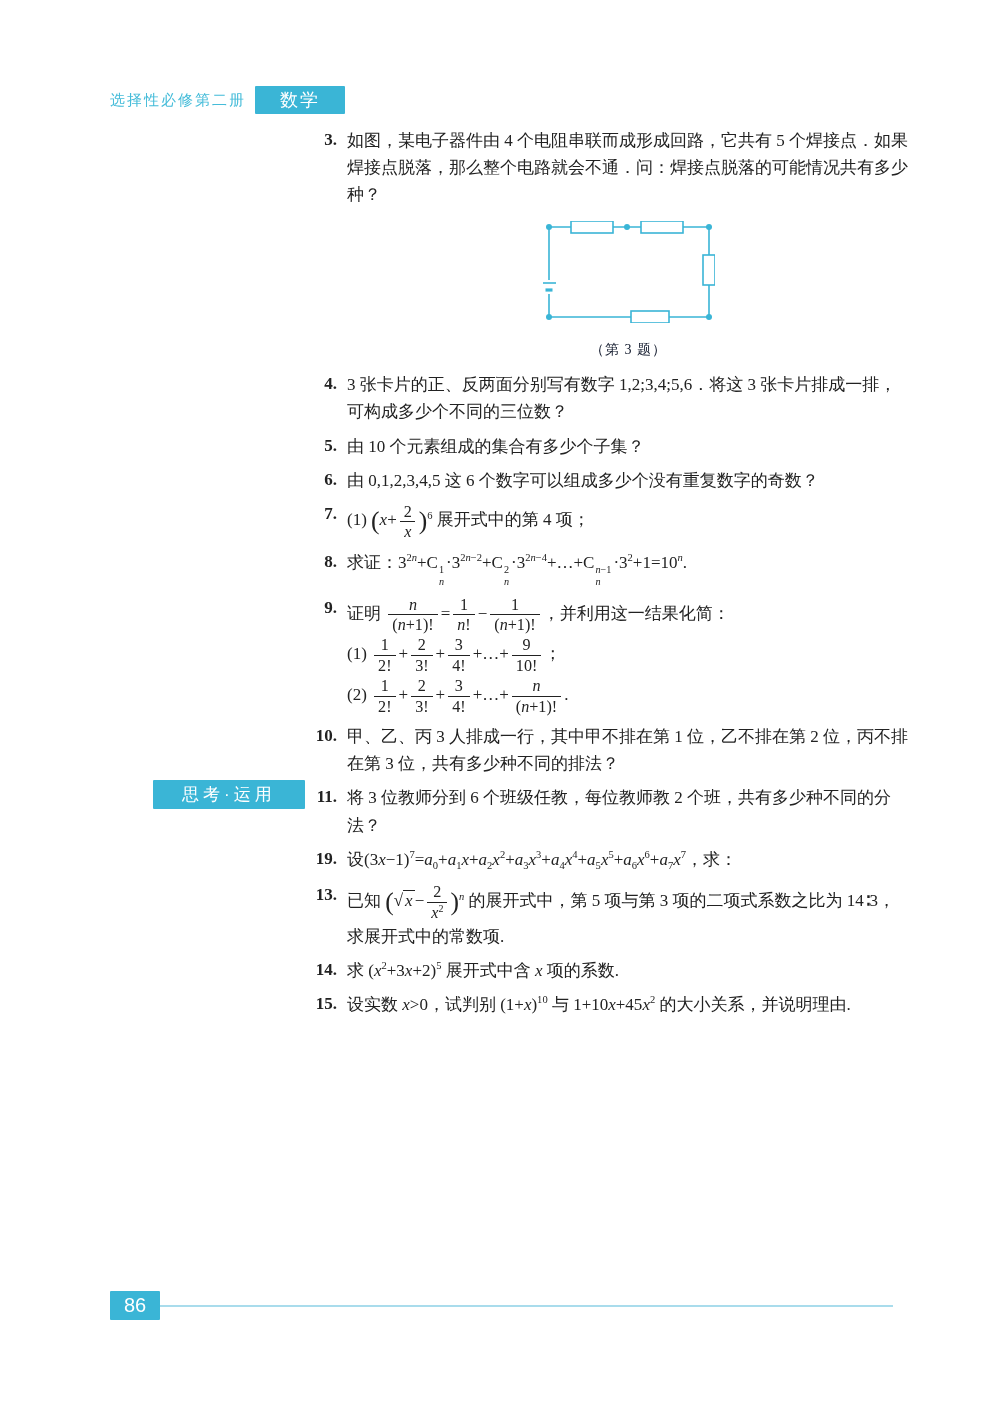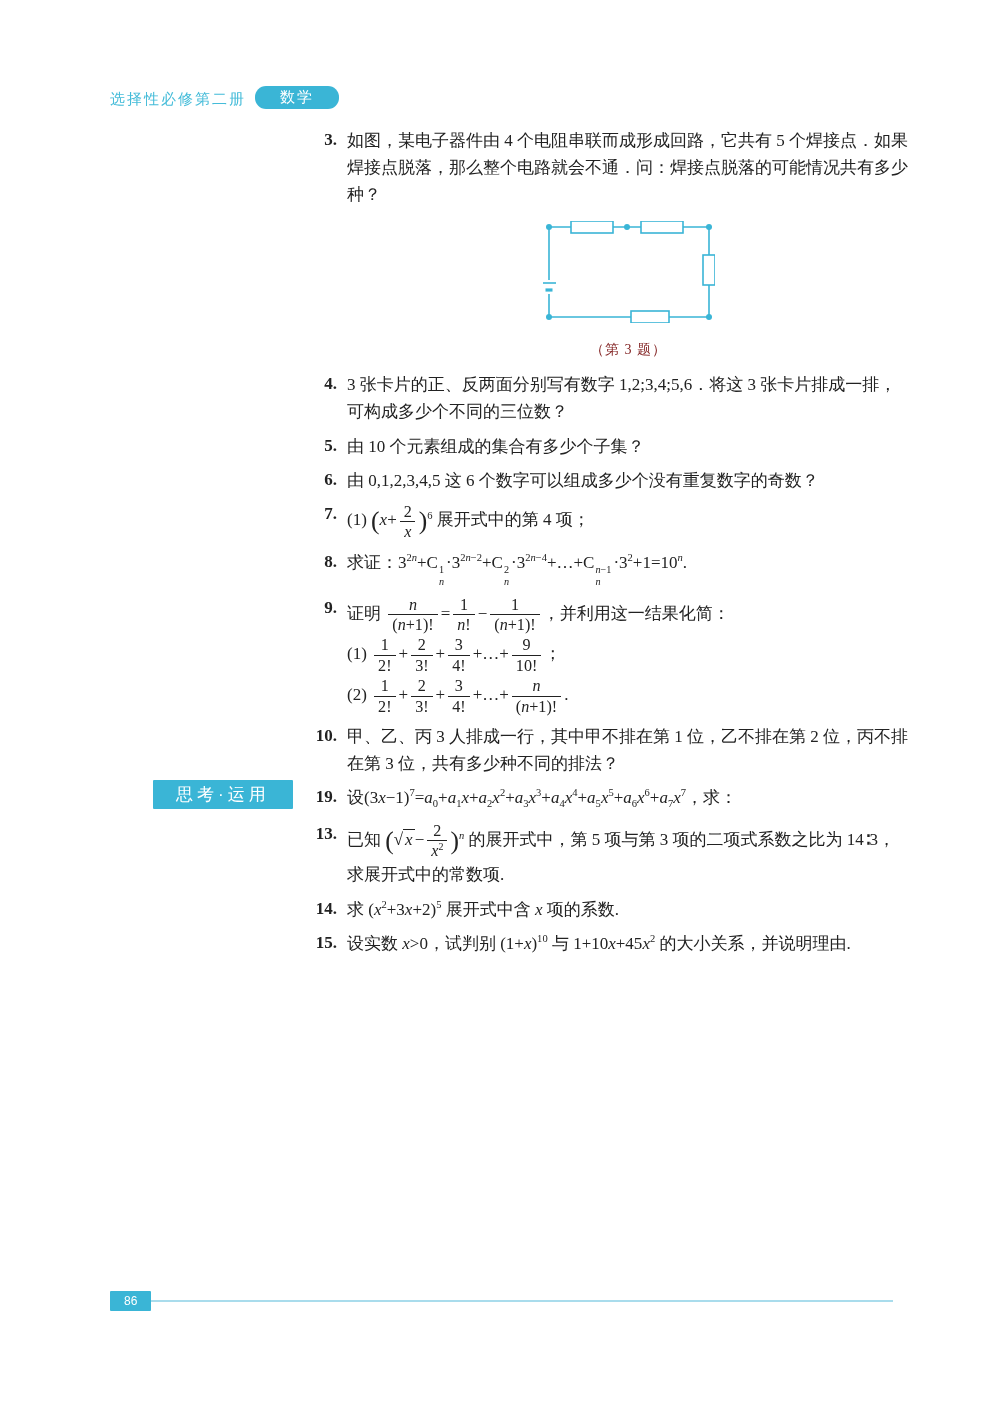--- a/index.html
+++ b/index.html
@@ -1,26 +1,26 @@
 <!DOCTYPE html>
 <html><head>
 <meta charset="utf-8">
 <style>
   html,body{margin:0;padding:0;background:#ffffff;}
   .page{position:relative;width:1000px;height:1402px;background:#fff;overflow:hidden;
         font-family:"Liberation Serif","DejaVu Serif",serif;color:#222;}
   
-  .header{position:absolute;left:110px;top:86px;display:flex;align-items:flex-end;gap:9px;
+  .header{position:absolute;left:110px;top:86px;display:flex;align-items:center;gap:9px;
           font-family:Liberation Sans, sans-serif;}
   .book{color:#45bcd9;font-size:15px;letter-spacing:2px;}
-  .subject{background:#3ab5d6;color:#fff;font-size:15px;padding:2px 25px;letter-spacing:2px;border-radius:11px;}
+  .subject{background:#3ab5d6;color:#fff;font-size:18px;padding:2px 25px;letter-spacing:2px;border-radius:1px;}
   
   .section-badge{position:absolute;left:153px;top:800px;background:#3ab5d6;color:#fff;
           font-family:"Liberation Sans","DejaVu Sans",sans-serif;font-size:17px;
-          padding:3px 23px;letter-spacing:4px;border-radius:1px;}
+          padding:3px 29px;letter-spacing:4px;border-radius:1px;}
   
   .content{position:absolute;left:305px;top:126px;width:605px;font-size:17px;line-height:1.6;}
   .prob{display:flex;margin-bottom:5px;}
   .pnum{flex:none;width:32px;text-align:right;margin-right:10px;font-weight:bold;}
   .pbody{flex:1;min-width:0;}
   .pline{margin:1px 0;}
   i{font-style:italic;}
   sup{font-size:0.62em;}
   sub{font-size:0.62em;}
   
@@ -32,25 +32,25 @@
       margin:0 3px;font-size:0.95em;line-height:1.2;text-align:center;}
   .fr .t{display:block;padding:0 4px;}
   .fr .b{display:block;border-top:1.4px solid #222;padding:0 4px;}
   
   .bp{font-size:1.5em;vertical-align:-0.14em;font-weight:normal;}
   
   .sq{white-space:nowrap;}
   .sqi{border-top:1.4px solid #222;padding:0 2px;}
   
   .figure{width:max-content;margin:12px auto 4px;text-align:center;}
-  .figcaption{color:#7f1d1d;font-size:14px;margin-top:8px;letter-spacing:1px;}
+  .figcaption{color:#0f172a;font-size:14px;margin-top:8px;letter-spacing:1px;}
   
   .footer{position:absolute;left:110px;top:1291px;width:783px;display:flex;align-items:center;
           font-family:"Liberation Sans","DejaVu Sans",sans-serif;}
-  .pageno{background:#3ab5d6;color:#fff;font-size:12px;padding:3px 14px;border-radius:1px;}
+  .pageno{background:#3ab5d6;color:#fff;font-size:20px;padding:3px 14px;border-radius:1px;}
   .footline{flex:1;height:2px;background:#a9dcec;}
 </style>
 </head>
 <body>
 
 <div class="page">
 
   <div class="header">
     <span class="book">选择性必修第二册</span>
     <span class="subject">数学</span>
@@ -169,20 +169,26 @@
             </span>.</div>
         </div>
       </div>
       <div class="prob">
         <span class="pnum">10.</span>
         <div class="pbody">
           <div class="pline">甲、乙、丙 3 人排成一行，其中甲不排在第 1 位，乙不排在第 2 位，丙不排在第 3 位，共有多少种不同的排法？</div>
         </div>
       </div>
       <div class="prob">
+        <span class="pnum">11.</span>
+        <div class="pbody">
+          <div class="pline">将 3 位教师分到 6 个班级任教，每位教师教 2 个班，共有多少种不同的分法？</div>
+        </div>
+      </div>
+      <div class="prob">
         <span class="pnum">19.</span>
         <div class="pbody">
           <div class="pline">设(3<i>x</i>−1)<sup>7</sup>=<i>a</i><sub>0</sub>+<i>a</i><sub>1</sub><i>x</i>+<i>a</i><sub>2</sub><i>x</i><sup>2</sup>+<i>a</i><sub>3</sub><i>x</i><sup>3</sup>+<i>a</i><sub>4</sub><i>x</i><sup>4</sup>+<i>a</i><sub>5</sub><i>x</i><sup>5</sup>+<i>a</i><sub>6</sub><i>x</i><sup>6</sup>+<i>a</i><sub>7</sub><i>x</i><sup>7</sup>，求：</div>
         </div>
       </div>
       <div class="prob">
         <span class="pnum">13.</span>
         <div class="pbody">
           <div class="pline">已知 <span class="bp">(</span><span class="sq">√<span class="sqi"><i>x</i></span></span>−<span class="fr">
               <span class="t">2</span>

